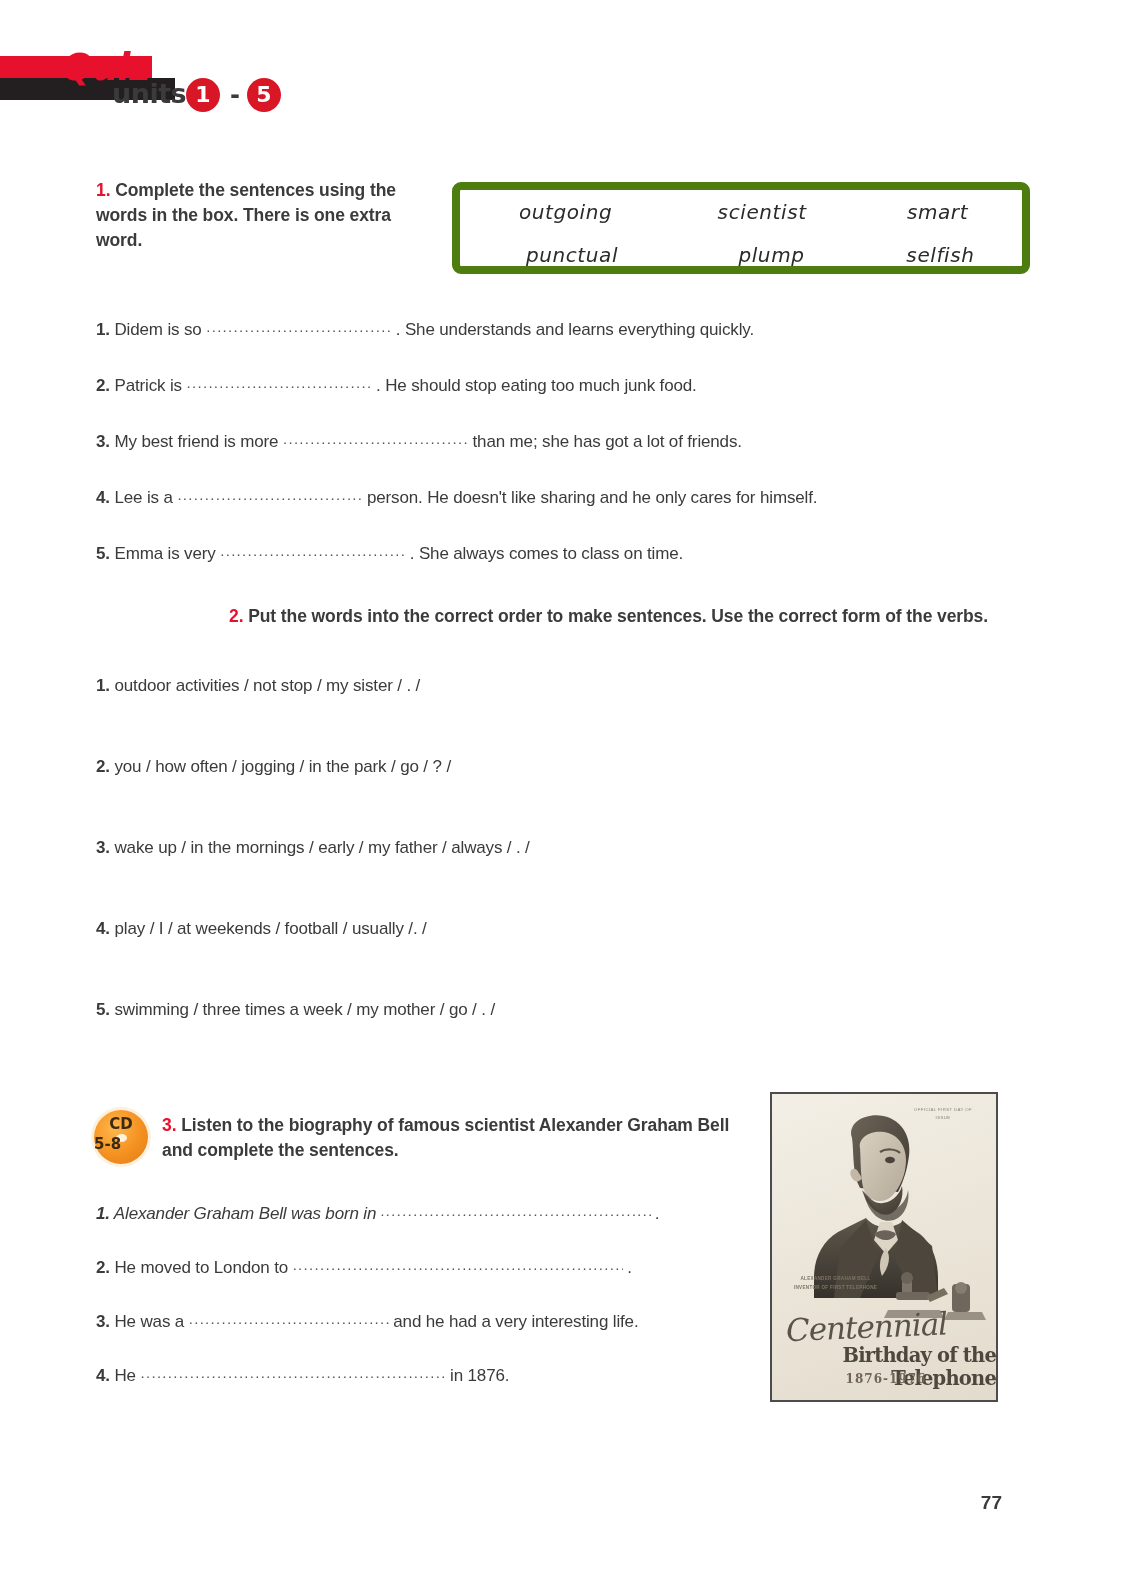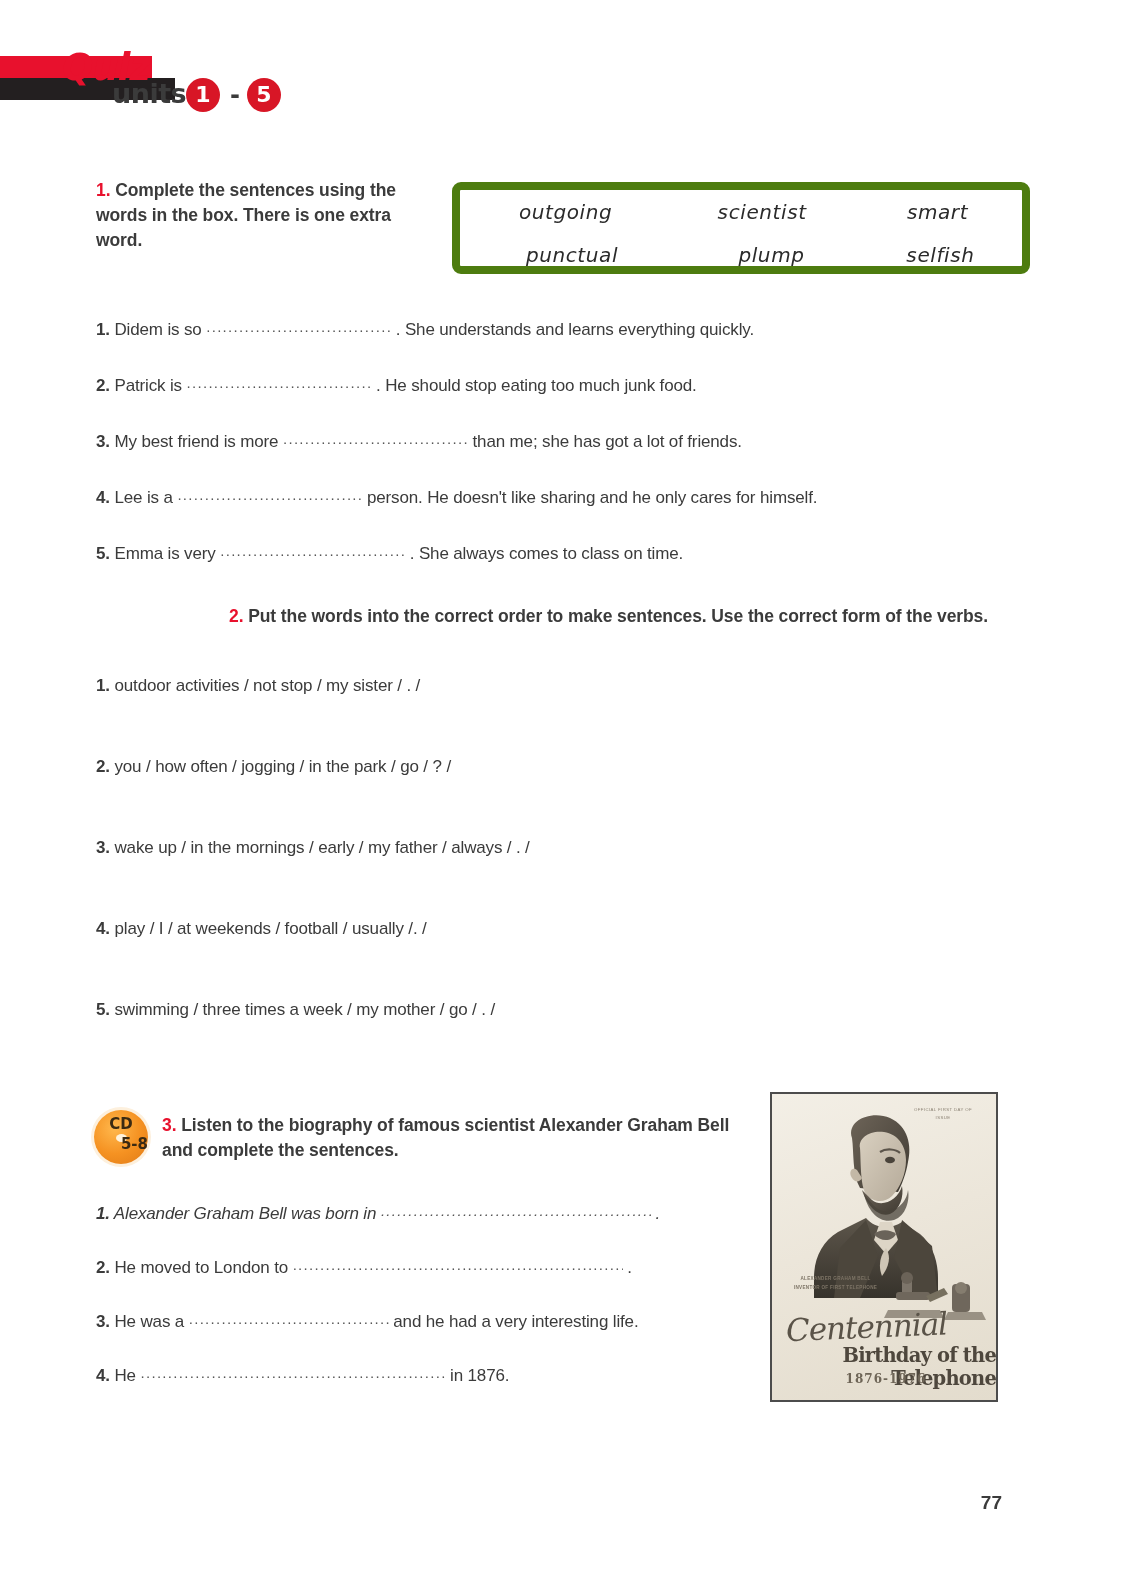--- a/index.html
+++ b/index.html
@@ -231,21 +231,21 @@
     font-weight: bold;
     font-size: 15px;
     color: #3b2a12;
     line-height: 1;
   }
   #cd-icon .cd-track {
     position: absolute;
     left: 0;
     top: 27px;
     width: 100%;
-    text-align: right;
+    text-align: left;
     font-family: "DejaVu Sans", sans-serif;
     font-weight: bold;
     font-size: 15px;
     color: #3b2a12;
     line-height: 1;
   }
   #cd-icon .cd-hole {
     position: absolute;
     left: 50%;
     top: 50%;

